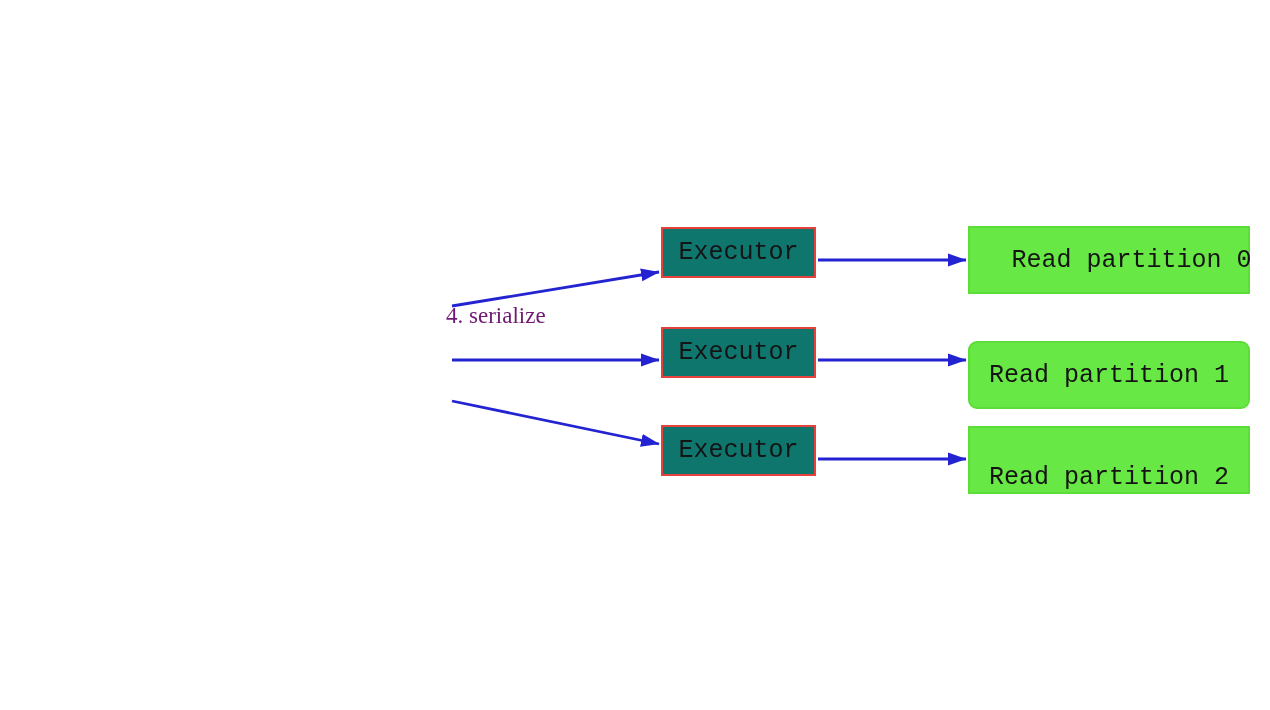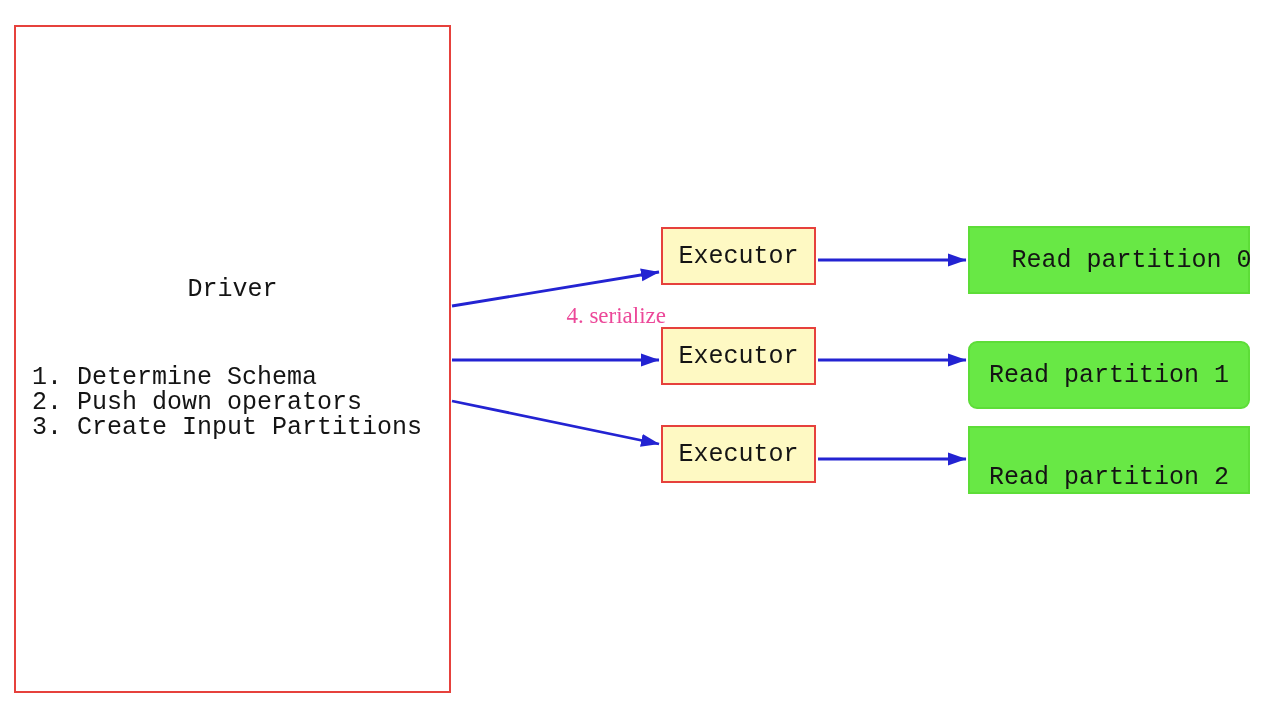--- a/index.html
+++ b/index.html
@@ -57,44 +57,44 @@
     position: absolute;
     box-sizing: border-box;
     display: flex;
     align-items: center;
     justify-content: center;
     font-size: 25px;
     white-space: nowrap;
   }
   .executor-box {
     left: 661px;
-    width: 155px; height: 58px;
+    width: 155px; height: 51px;
     border: 2px solid var(--red-border, #e6413c);
-    background: #fef9c3;
+    background: #0f766e;
   }
   .executor-1 { top: 227px; }
   .executor-2 { top: 327px; }
   .executor-3 { top: 425px; }
   .partition-box {
     left: 968px;
     width: 282px; height: 68px;
     background: var(--green-fill, #68e845);
     border: 2px solid var(--green-border, #5ddd38);
   }
   .partition-1 { top: 226px; padding-left: 45px; }
   .partition-2 { top: 341px; border-radius: 9px; }
   .partition-3 { top: 426px; align-items: flex-end; }
   .edge-label {
     position: absolute;
     width: 220px;
-    text-align: right;
+    text-align: left;
     font-family: "Liberation Serif", serif;
     font-size: 23px;
     line-height: 25px;
-    color: #ec4899;
+    color: #701a75;
   }
   .label-serialize { left: 446px; top: 303px; }
   .label-reader    { left: 782px; top: 306px; }
 </style>
 </head>
 <body>
 
 <div class="canvas">
 
   <svg class="arrows-layer" viewBox="0 0 1270 710" xmlns="http://www.w3.org/2000/svg">
@@ -104,28 +104,20 @@
       </marker>
     </defs>
     <line class="arrow-line" x1="452" y1="306" x2="659" y2="272" marker-end="url(#ah)"></line>
     <line class="arrow-line" x1="452" y1="360" x2="659" y2="360" marker-end="url(#ah)"></line>
     <line class="arrow-line" x1="452" y1="401" x2="659" y2="444" marker-end="url(#ah)"></line>
     <line class="arrow-line" x1="818" y1="260" x2="966" y2="260" marker-end="url(#ah)"></line>
     <line class="arrow-line" x1="818" y1="360" x2="966" y2="360" marker-end="url(#ah)"></line>
     <line class="arrow-line" x1="818" y1="459" x2="966" y2="459" marker-end="url(#ah)"></line>
   </svg>
 
-  <div class="driver-box">
-    <div class="driver-title">Driver</div>
-    <div class="driver-steps">
-      <div>1. Determine Schema</div>
-      <div>2. Push down operators</div>
-      <div>3. Create Input Partitions</div>
-    </div>
-  </div>
 
   <div class="node-box executor-box executor-1">
     <span>Executor</span>
   </div>
   <div class="node-box executor-box executor-2">
     <span>Executor</span>
   </div>
   <div class="node-box executor-box executor-3">
     <span>Executor</span>
   </div>

